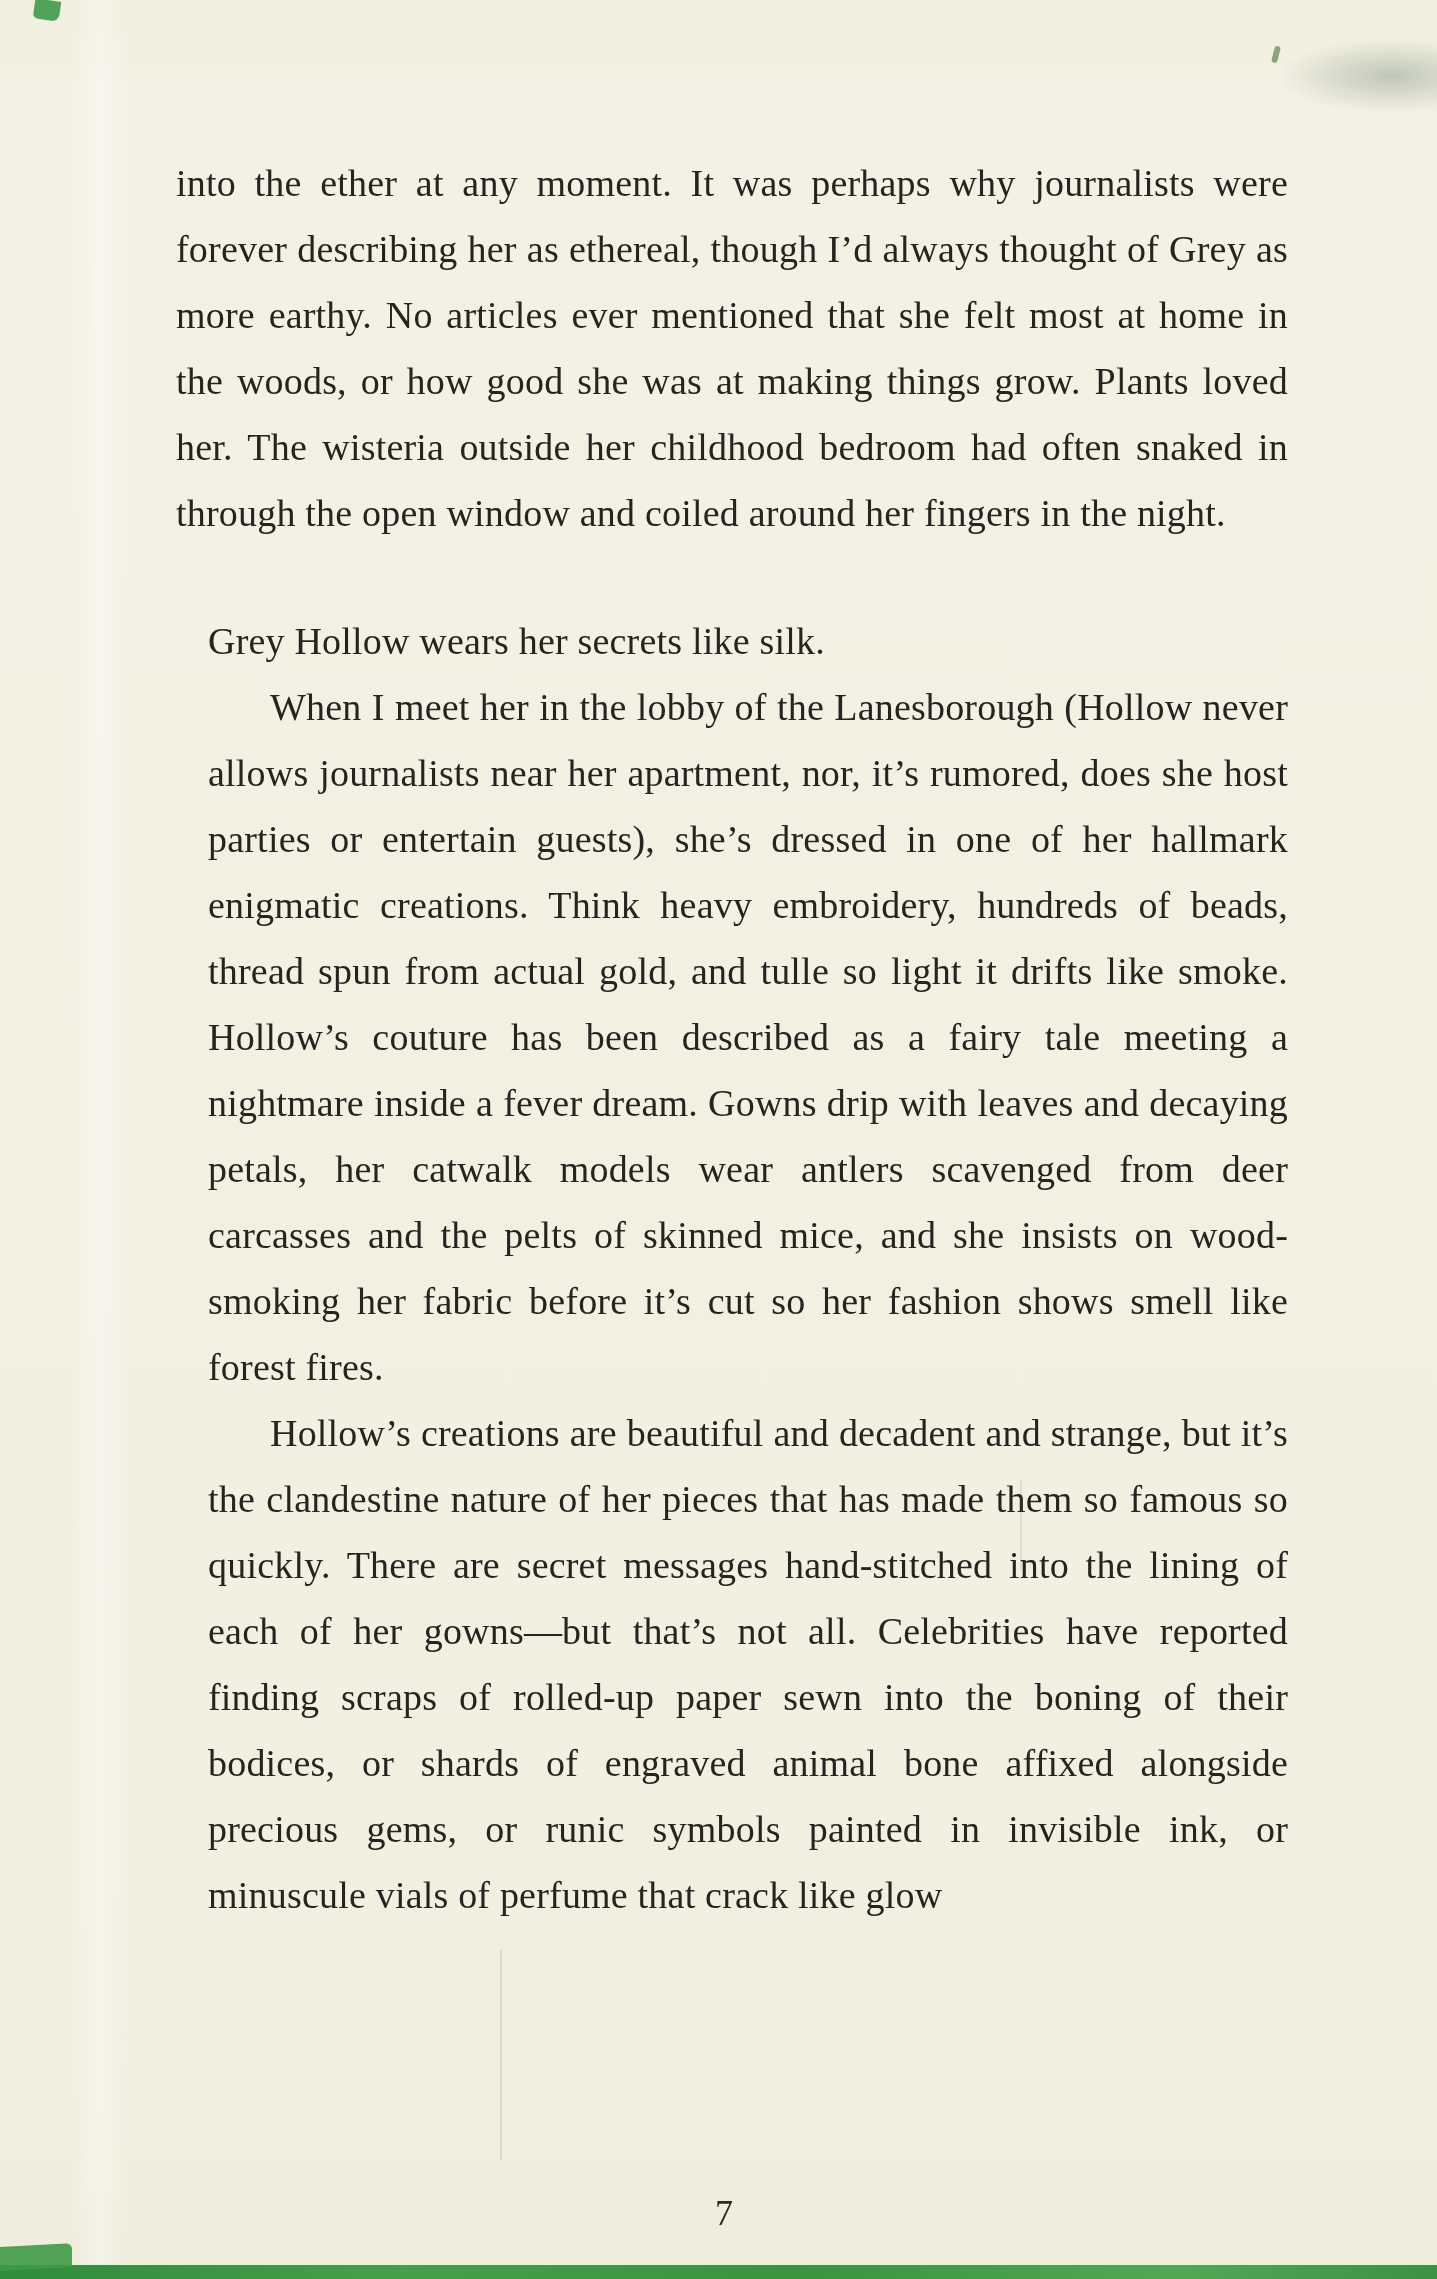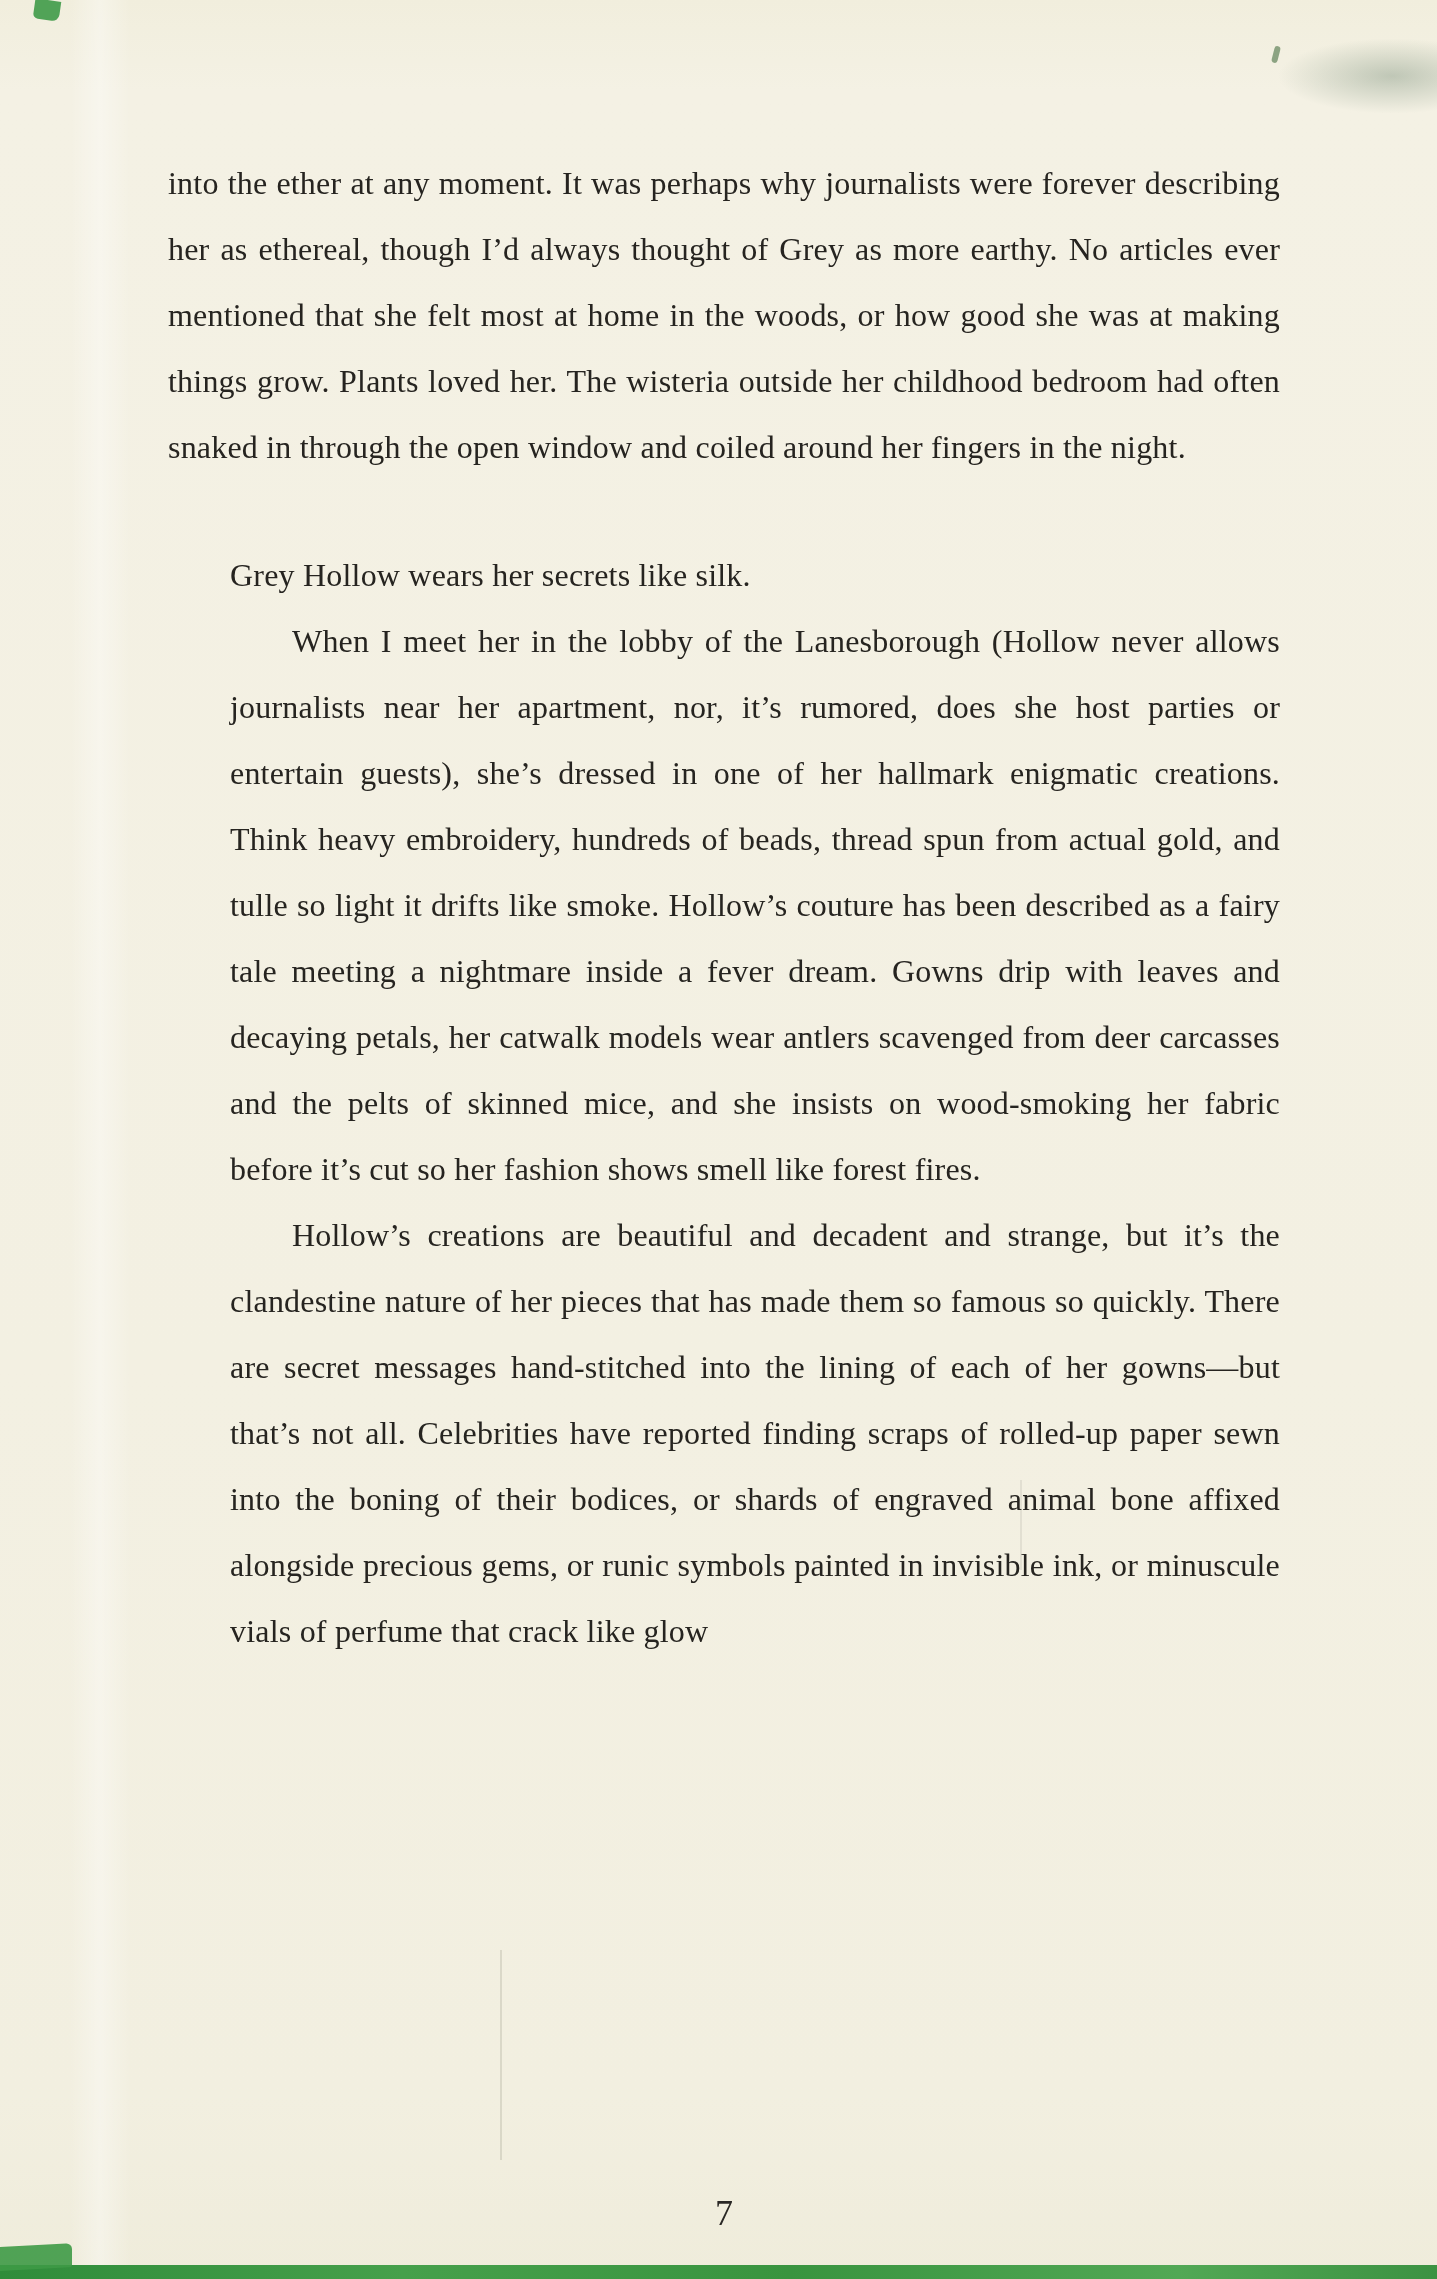--- a/index.html
+++ b/index.html
@@ -22,38 +22,38 @@
     position: absolute;
     left: 70px;
     top: 0;
     width: 60px;
     height: 100%;
     background: linear-gradient(90deg, rgba(255,255,255,0), rgba(255,255,255,0.35), rgba(255,255,255,0));
     pointer-events: none;
   }
   .text-block {
     position: absolute;
-    left: 168px;
+    left: 176px;
     top: 150px;
     width: 1112px;
-    font-size: 32px;
+    font-size: 38px;
     line-height: 66px;
     color: #262420;
     text-align: justify;
     letter-spacing: 0.2px;
   }
   .text-block p {
     margin: 0;
   }
   p.indent {
     text-indent: 62px;
   }
   .excerpt {
     margin-top: 62px;
-    margin-left: 62px;
+    margin-left: 32px;
   }
   .page-number {
     position: absolute;
     left: 168px;
     top: 2192px;
     width: 1112px;
     text-align: center;
     font-size: 36px;
     color: #2a2825;
   }

